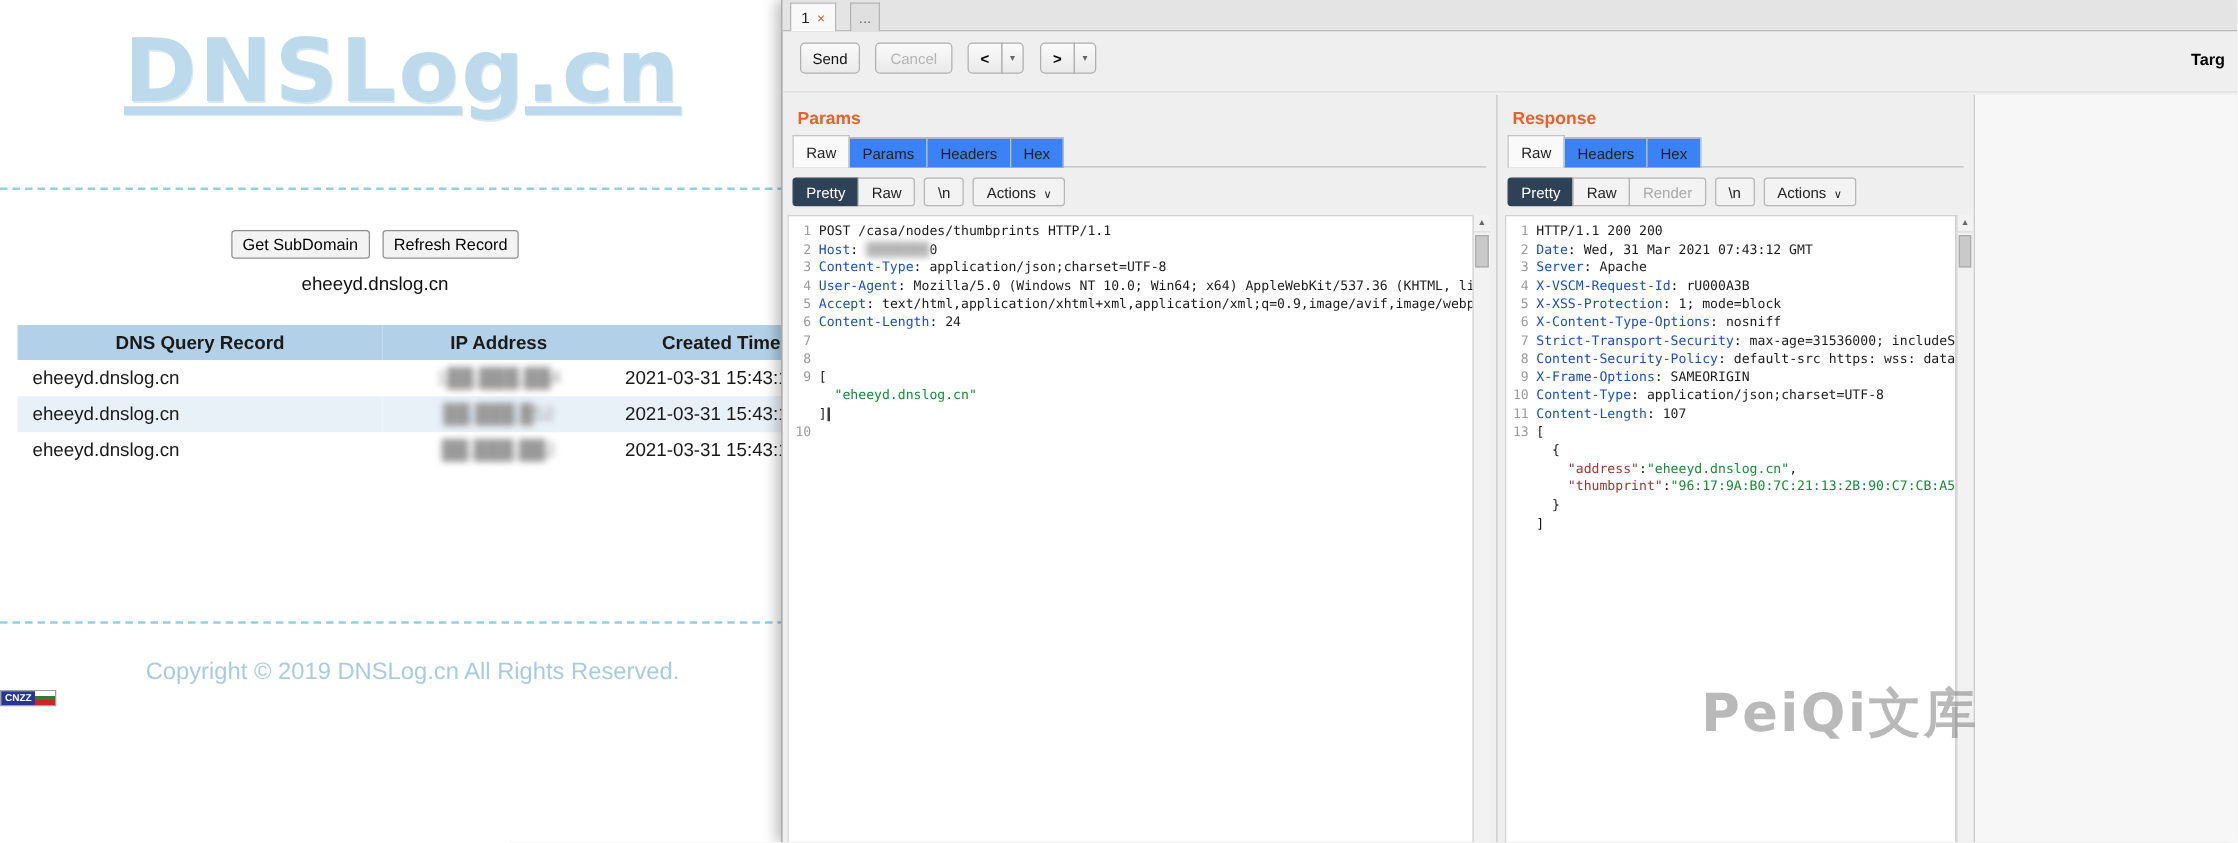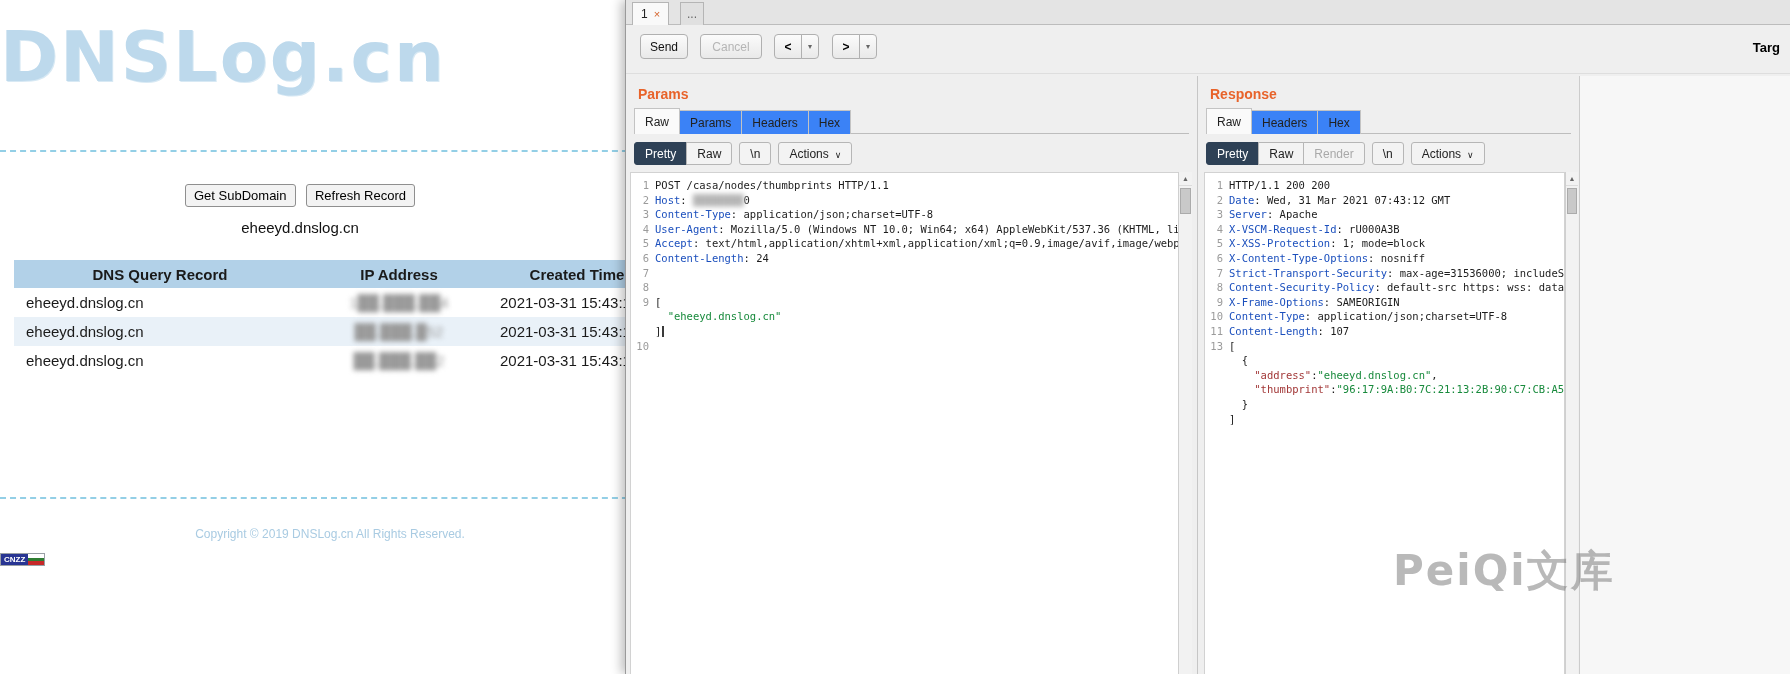--- a/index.html
+++ b/index.html
@@ -1,42 +1,42 @@
 <!DOCTYPE html>
 <html><head>
 <meta charset="utf-8">
 <style>
   * { margin:0; padding:0; box-sizing:border-box; }
   body { font-family:"Liberation Sans", sans-serif; }
   .stage { position:relative; width:1790px; height:674px; background:#ffffff; overflow:hidden; }
 
   
   .dnslog { position:absolute; left:0; top:0; width:660px; height:674px; }
-  .logo { position:absolute; top:16px; left:0; width:545px; text-align:left;
+  .logo { position:absolute; top:16px; left:0; width:545px; text-align:right;
           font-family:"DejaVu Sans", sans-serif; font-weight:bold; font-size:70px;
-          color:#bdd9ec; letter-spacing:2px; text-shadow:1px 1px 0 #d8e9f4; }
+          color:#bdd9ec; letter-spacing:2px; text-shadow:1px 1px 0 #d8e9f4;text-decoration:underline; }
   .dash { position:absolute; left:0; width:648px; border-top:2px dashed #93cfe6; }
   .dash1 { top:150px; } .dash2 { top:497px; }
   .btnrow { position:absolute; top:184px; left:0; width:600px; text-align:center; }
   .osbtn { font-family:inherit; font-size:13px; color:#000; background:#f3f3f3;
            border:1px solid #8f8f8f; border-radius:3px; padding:3px 8px; margin:0 3px; }
   .subdomain { position:absolute; top:219px; left:0; width:600px; text-align:center; font-size:15px; color:#111; }
 
   .dtable { position:absolute; top:260px; left:14px; width:648px; border-collapse:collapse; font-size:15px; color:#1a1a1a; }
   .dtable th { height:28px; background:#b2d1e8; font-weight:bold; text-align:center; }
   .dtable td { height:29px; }
   .col-rec { width:292px; } .col-ip { width:186px; } .col-time { width:170px; }
   .td-rec { padding-left:12px; text-align:left; }
   .td-ip  { text-align:center; }
   .td-time{ padding-left:8px; text-align:left; }
   .row-even { background:#e9f1f8; }
   .row-odd  { background:#ffffff; }
   .blur { filter:blur(2.5px); color:#9a9a9a; }
 
-  .copyright { position:absolute; top:527px; left:0; width:660px; text-align:center; color:#a9cbe2; font-size:12px; }
+  .copyright { position:absolute; top:527px; left:0; width:660px; text-align:center; color:#a9cbe2; font-size:19px; }
   .cnzz { position:absolute; top:550px; left:0; width:660px; text-align:left; }
   .cnzz-box { display:inline-flex; height:13px; vertical-align:middle; border:1px solid #9aa0a6; }
   .cnzz-l { background:#283593; color:#fff; font-size:8px; font-weight:bold; line-height:11px; padding:0 3px; }
   .cnzz-r { width:16px; background:linear-gradient(#ffffff 0 33%, #2e7d32 33% 66%, #c62828 66% 100%); }
 
   
   .burp { position:absolute; left:625px; top:0; width:1165px; height:674px; background:#efefef;
           border-left:1px solid #9a9a9a; box-shadow:-4px 0 10px rgba(0,0,0,.25); overflow:hidden; }
 
   .tabstrip { position:absolute; top:0; left:0; right:0; height:25px; background:#e4e4e4; border-bottom:1px solid #bcbcbc; }
@@ -92,21 +92,21 @@
   .caret { display:inline-block; width:2px; height:11px; background:#3a3a3a; vertical-align:text-bottom; margin-left:1px; }
 
   .vscroll { position:absolute; top:96px; bottom:0; width:14px; background:#f2f2f2; border-left:1px solid #cfcfcf; }
   .panel.request .vscroll { right:5px; }
   .panel.response .vscroll { right:1px; width:13px; }
   .sarrow { height:14px; line-height:14px; text-align:center; font-size:7px; color:#666; border-bottom:1px solid #dcdcdc; }
   .sthumb { margin:2px 1px 0 1px; height:26px; background:#c9c9c9; border:1px solid #ababab; }
 
   .inspector { position:absolute; left:953px; top:76px; bottom:0; width:212px; background:#f7f7f7; border-left:1px solid #cccccc; }
 
-  .watermark { position:absolute; left:767px; top:543px; font-family:"DejaVu Sans", sans-serif;
+  .watermark { position:absolute; left:735px; top:543px; font-family:"DejaVu Sans", sans-serif;
                font-size:42px; font-weight:bold; color:#808080; opacity:.55; letter-spacing:2px; }
 </style>
 </head>
 <body>
 
 <div class="stage">
 
   <div class="dnslog">
     <div class="logo">DNSLog.cn</div>
     <div class="dash dash1"></div>

